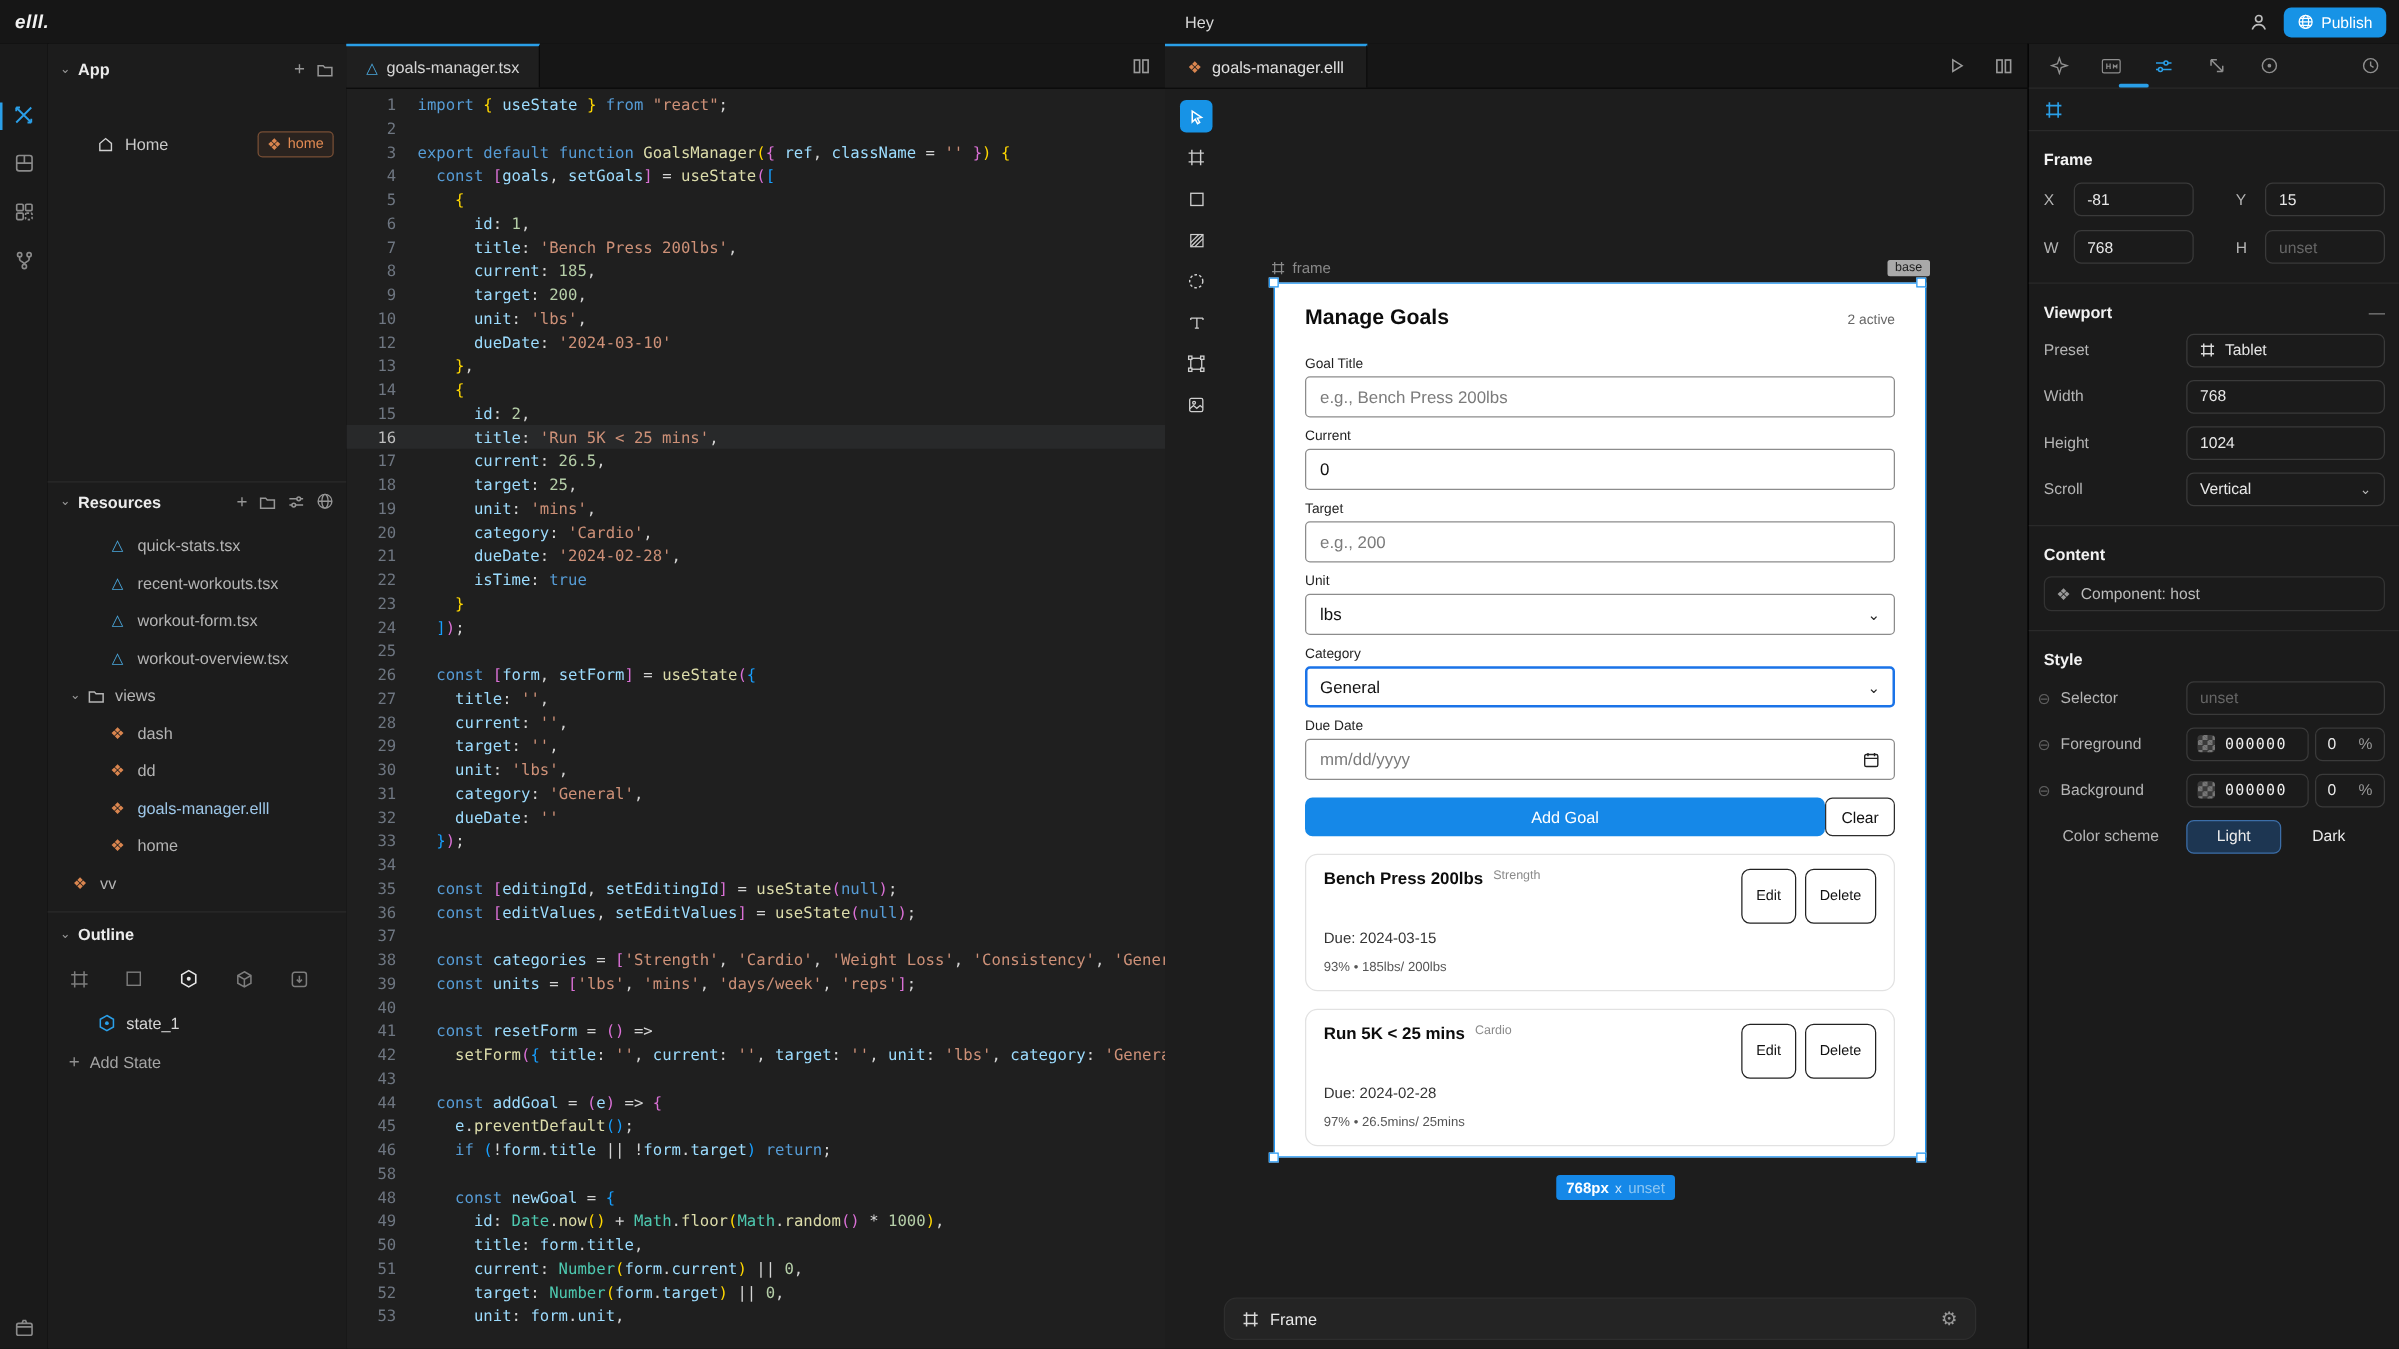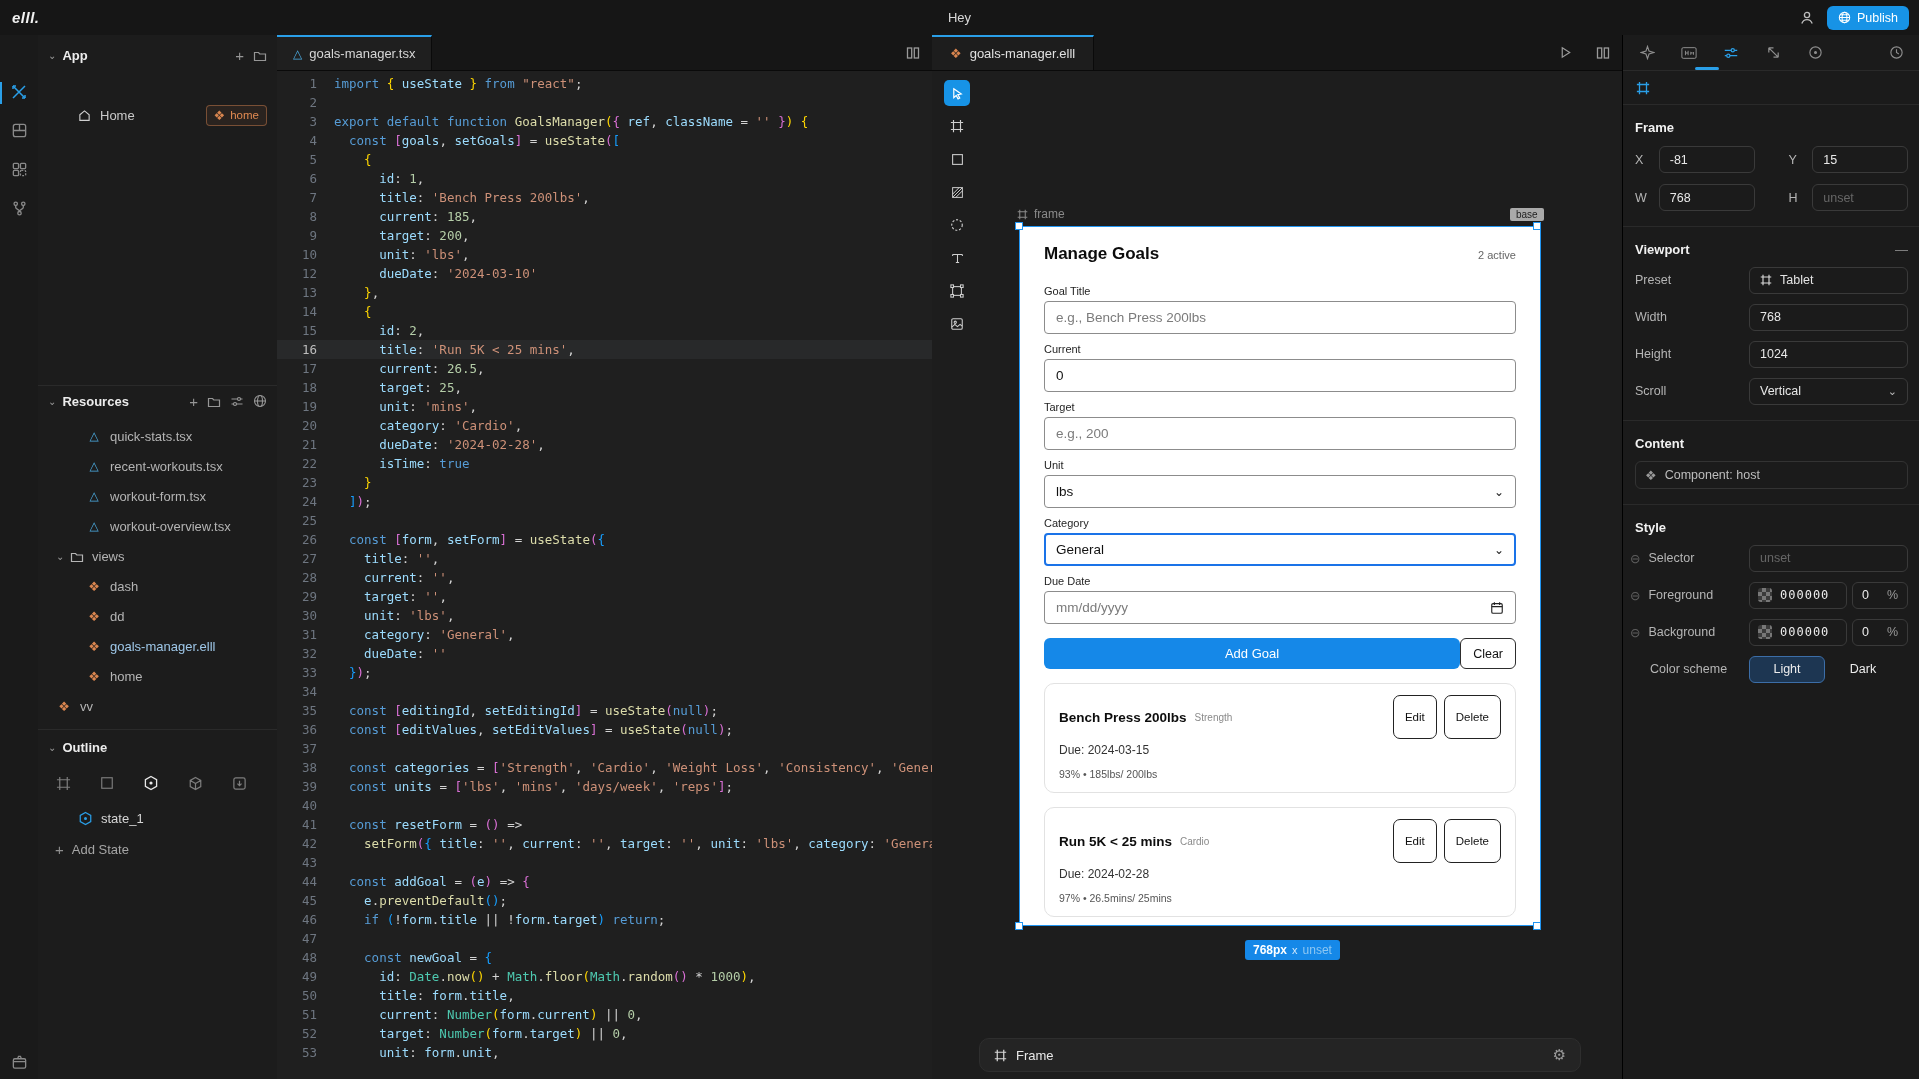--- a/index.html
+++ b/index.html
@@ -100,21 +100,21 @@
   .fctl.focus{border:2px solid #1a73e8;padding:0 10px;}
   .ph{color:#7b7b7b;}
   .val{color:#111;}
   .fctl .tail{margin-left:auto;color:#222;}
   .btnrow{display:flex;margin-top:14px;}
   .addgoal{flex:1;background:#1588e8;color:#fff;border-radius:6px;height:31px;display:flex;
            align-items:center;justify-content:center;font-size:13px;cursor:pointer;}
   .clearbtn{border:1px solid #2d2d2d;border-radius:6px;height:31px;box-sizing:border-box;padding:0 12px;
             display:flex;align-items:center;font-size:12.5px;color:#111;cursor:pointer;background:#fff;}
   .gcard{border:1px solid #e2e2e2;border-radius:10px;padding:11px 14px 12px;margin-top:14px;}
-  .gtop{display:flex;align-items:center;}
+  .gtop{display:flex;}
   .gtitle{font-weight:bold;font-size:13.5px;color:#0d0d0d;}
   .gcat{font-size:10px;color:#8a8a8a;margin-left:8px;}
   .gbtns{margin-left:auto;display:flex;gap:7px;}
   .gbtn{border:1.3px solid #222;border-radius:7px;padding:15px 11px;font-size:11.5px;color:#111;
         background:#fff;cursor:pointer;}
   .gdue{font-size:12px;color:#333;margin-top:4px;}
   .gprog{font-size:10.5px;color:#555;margin-top:11px;}
 
   
   .inspector{position:absolute;left:1622px;top:35px;width:297px;height:1044px;background:#1b1b1b;
@@ -437,21 +437,21 @@
       <div class="crow"><span class="ln">37</span><span class="lc"></span></div>
       <div class="crow"><span class="ln">38</span><span class="lc"><span class="ind"></span><span style="color: rgb(86, 156, 214);">const</span><span> </span><span style="color: rgb(156, 220, 254);">categories</span><span> </span><span>=</span><span> </span><span style="color: rgb(218, 112, 214);">[</span><span style="color: rgb(206, 145, 120);">'Strength'</span><span>,</span><span> </span><span style="color: rgb(206, 145, 120);">'Cardio'</span><span>,</span><span> </span><span style="color: rgb(206, 145, 120);">'Weight Loss'</span><span>,</span><span> </span><span style="color: rgb(206, 145, 120);">'Consistency'</span><span>,</span><span> </span><span style="color: rgb(206, 145, 120);">'General'</span></span></div>
       <div class="crow"><span class="ln">39</span><span class="lc"><span class="ind"></span><span style="color: rgb(86, 156, 214);">const</span><span> </span><span style="color: rgb(156, 220, 254);">units</span><span> </span><span>=</span><span> </span><span style="color: rgb(218, 112, 214);">[</span><span style="color: rgb(206, 145, 120);">'lbs'</span><span>,</span><span> </span><span style="color: rgb(206, 145, 120);">'mins'</span><span>,</span><span> </span><span style="color: rgb(206, 145, 120);">'days/week'</span><span>,</span><span> </span><span style="color: rgb(206, 145, 120);">'reps'</span><span style="color: rgb(218, 112, 214);">]</span><span>;</span></span></div>
       <div class="crow"><span class="ln">40</span><span class="lc"></span></div>
       <div class="crow"><span class="ln">41</span><span class="lc"><span class="ind"></span><span style="color: rgb(86, 156, 214);">const</span><span> </span><span style="color: rgb(156, 220, 254);">resetForm</span><span> </span><span>=</span><span> </span><span style="color: rgb(218, 112, 214);">(</span><span style="color: rgb(218, 112, 214);">)</span><span> </span><span>=</span><span>&gt;</span></span></div>
       <div class="crow"><span class="ln">42</span><span class="lc"><span class="ind"></span><span class="ind ig"></span><span style="color: rgb(220, 220, 170);">setForm</span><span style="color: rgb(218, 112, 214);">(</span><span style="color: rgb(23, 159, 255);">{</span><span> </span><span style="color: rgb(156, 220, 254);">title</span><span>:</span><span> </span><span style="color: rgb(206, 145, 120);">''</span><span>,</span><span> </span><span style="color: rgb(156, 220, 254);">current</span><span>:</span><span> </span><span style="color: rgb(206, 145, 120);">''</span><span>,</span><span> </span><span style="color: rgb(156, 220, 254);">target</span><span>:</span><span> </span><span style="color: rgb(206, 145, 120);">''</span><span>,</span><span> </span><span style="color: rgb(156, 220, 254);">unit</span><span>:</span><span> </span><span style="color: rgb(206, 145, 120);">'lbs'</span><span>,</span><span> </span><span style="color: rgb(156, 220, 254);">category</span><span>:</span><span> </span><span style="color: rgb(206, 145, 120);">'General'</span></span></div>
       <div class="crow"><span class="ln">43</span><span class="lc"></span></div>
       <div class="crow"><span class="ln">44</span><span class="lc"><span class="ind"></span><span style="color: rgb(86, 156, 214);">const</span><span> </span><span style="color: rgb(156, 220, 254);">addGoal</span><span> </span><span>=</span><span> </span><span style="color: rgb(218, 112, 214);">(</span><span style="color: rgb(156, 220, 254);">e</span><span style="color: rgb(218, 112, 214);">)</span><span> </span><span>=</span><span>&gt;</span><span> </span><span style="color: rgb(218, 112, 214);">{</span></span></div>
       <div class="crow"><span class="ln">45</span><span class="lc"><span class="ind"></span><span class="ind ig"></span><span style="color: rgb(156, 220, 254);">e</span><span>.</span><span style="color: rgb(220, 220, 170);">preventDefault</span><span style="color: rgb(23, 159, 255);">(</span><span style="color: rgb(23, 159, 255);">)</span><span>;</span></span></div>
       <div class="crow"><span class="ln">46</span><span class="lc"><span class="ind"></span><span class="ind ig"></span><span style="color: rgb(86, 156, 214);">if</span><span> </span><span style="color: rgb(23, 159, 255);">(</span><span>!</span><span style="color: rgb(156, 220, 254);">form</span><span>.</span><span style="color: rgb(156, 220, 254);">title</span><span> </span><span>|</span><span>|</span><span> </span><span>!</span><span style="color: rgb(156, 220, 254);">form</span><span>.</span><span style="color: rgb(156, 220, 254);">target</span><span style="color: rgb(23, 159, 255);">)</span><span> </span><span style="color: rgb(86, 156, 214);">return</span><span>;</span></span></div>
-      <div class="crow"><span class="ln">47</span><span class="lc"></span></div>
+      <div class="crow"><span class="ln">58</span><span class="lc"></span></div>
       <div class="crow"><span class="ln">48</span><span class="lc"><span class="ind"></span><span class="ind ig"></span><span style="color: rgb(86, 156, 214);">const</span><span> </span><span style="color: rgb(156, 220, 254);">newGoal</span><span> </span><span>=</span><span> </span><span style="color: rgb(23, 159, 255);">{</span></span></div>
       <div class="crow"><span class="ln">49</span><span class="lc"><span class="ind"></span><span class="ind ig"></span><span class="ind ig"></span><span style="color: rgb(156, 220, 254);">id</span><span>:</span><span> </span><span style="color: rgb(78, 201, 176);">Date</span><span>.</span><span style="color: rgb(220, 220, 170);">now</span><span style="color: rgb(255, 215, 0);">(</span><span style="color: rgb(255, 215, 0);">)</span><span> </span><span>+</span><span> </span><span style="color: rgb(78, 201, 176);">Math</span><span>.</span><span style="color: rgb(220, 220, 170);">floor</span><span style="color: rgb(255, 215, 0);">(</span><span style="color: rgb(78, 201, 176);">Math</span><span>.</span><span style="color: rgb(220, 220, 170);">random</span><span style="color: rgb(218, 112, 214);">(</span><span style="color: rgb(218, 112, 214);">)</span><span> </span><span>*</span><span> </span><span style="color: rgb(181, 206, 168);">1000</span><span style="color: rgb(255, 215, 0);">)</span><span>,</span></span></div>
       <div class="crow"><span class="ln">50</span><span class="lc"><span class="ind"></span><span class="ind ig"></span><span class="ind ig"></span><span style="color: rgb(156, 220, 254);">title</span><span>:</span><span> </span><span style="color: rgb(156, 220, 254);">form</span><span>.</span><span style="color: rgb(156, 220, 254);">title</span><span>,</span></span></div>
       <div class="crow"><span class="ln">51</span><span class="lc"><span class="ind"></span><span class="ind ig"></span><span class="ind ig"></span><span style="color: rgb(156, 220, 254);">current</span><span>:</span><span> </span><span style="color: rgb(78, 201, 176);">Number</span><span style="color: rgb(255, 215, 0);">(</span><span style="color: rgb(156, 220, 254);">form</span><span>.</span><span style="color: rgb(156, 220, 254);">current</span><span style="color: rgb(255, 215, 0);">)</span><span> </span><span>|</span><span>|</span><span> </span><span style="color: rgb(181, 206, 168);">0</span><span>,</span></span></div>
       <div class="crow"><span class="ln">52</span><span class="lc"><span class="ind"></span><span class="ind ig"></span><span class="ind ig"></span><span style="color: rgb(156, 220, 254);">target</span><span>:</span><span> </span><span style="color: rgb(78, 201, 176);">Number</span><span style="color: rgb(255, 215, 0);">(</span><span style="color: rgb(156, 220, 254);">form</span><span>.</span><span style="color: rgb(156, 220, 254);">target</span><span style="color: rgb(255, 215, 0);">)</span><span> </span><span>|</span><span>|</span><span> </span><span style="color: rgb(181, 206, 168);">0</span><span>,</span></span></div>
       <div class="crow"><span class="ln">53</span><span class="lc"><span class="ind"></span><span class="ind ig"></span><span class="ind ig"></span><span style="color: rgb(156, 220, 254);">unit</span><span>:</span><span> </span><span style="color: rgb(156, 220, 254);">form</span><span>.</span><span style="color: rgb(156, 220, 254);">unit</span><span>,</span></span></div>
     </div>
 </div>
 
 <div class="preview">

